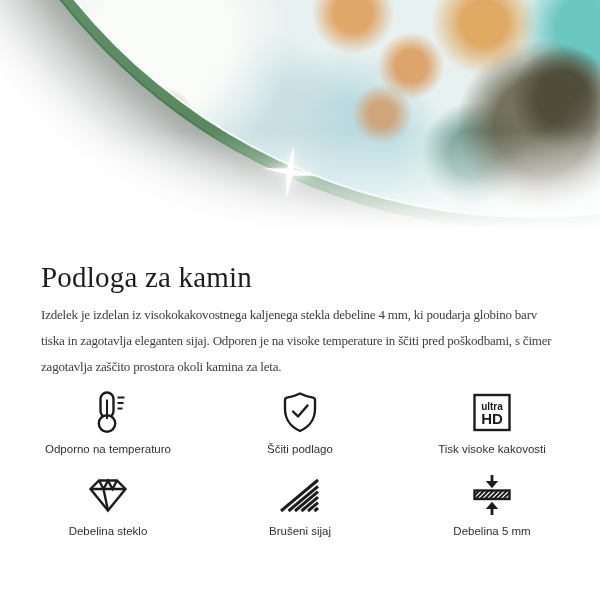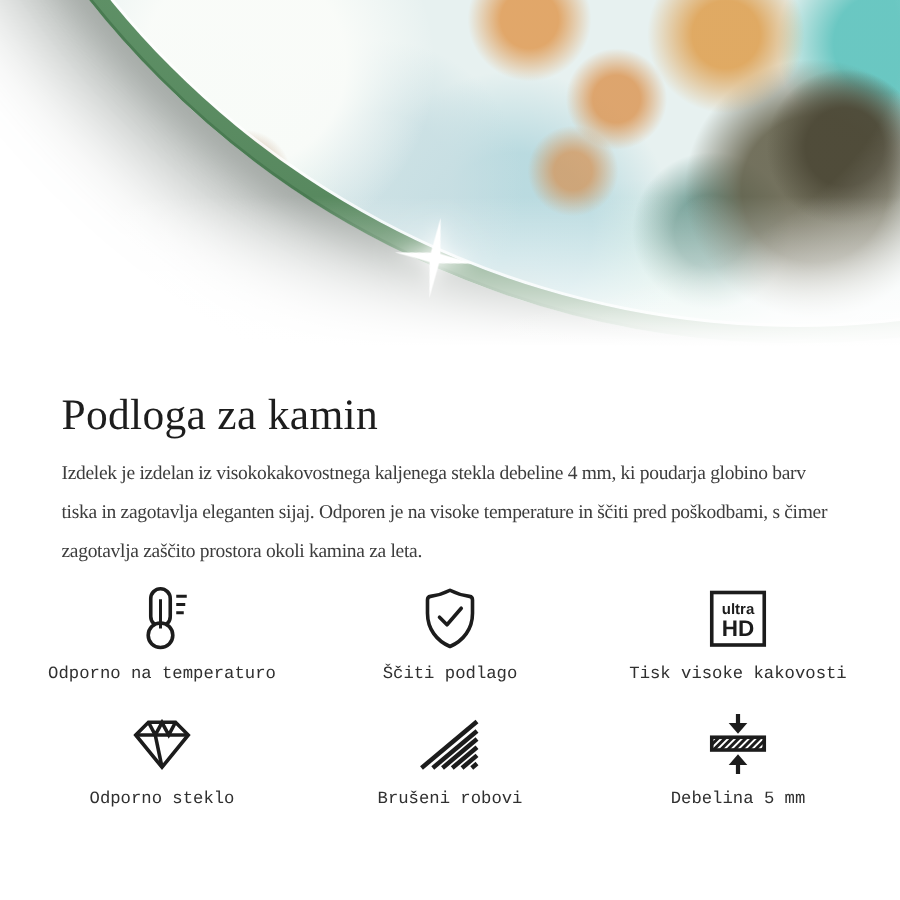--- a/index.html
+++ b/index.html
@@ -58,21 +58,21 @@
     color:#3d3d3d;max-width:540px;font-family:Liberation Serif, serif;
   }
   
   .features{
     display:grid;grid-template-columns:1fr 1fr 1fr;row-gap:17px;
     margin:10px 0 0 -29px;width:576px;
   }
   .feature{display:flex;flex-direction:column;align-items:center;}
   .ficon{height:46px;display:flex;align-items:center;justify-content:center;}
   .ficon svg{display:block;}
-  .flabel{margin-top:7px;font-size:11.5px;color:#303030;white-space:nowrap;font-family:Liberation Mono, monospace;}
+  .flabel{margin-top:7px;font-size:11.5px;color:#303030;white-space:nowrap;}
   .stroke{fill:none;stroke:#1c1c1c;stroke-width:2.4;}
   .fillb{fill:#1c1c1c;stroke:none;}
 </style>
 </head>
 <body>
 
 <div class="photo">
   <div class="disc">
     <div class="disc-art"></div>
   </div>
@@ -127,37 +127,37 @@
 
     <div class="feature">
       <div class="ficon">
         <svg width="44" height="46" viewBox="0 0 44 46">
           <path class="stroke" stroke-width="2.2" stroke-linejoin="miter" d="M4.5 17 L13 8.5 H31 L39.5 17 L22 38.5 Z"></path>
           <path class="stroke" stroke-width="1.8" d="M4.5 17 H39.5"></path>
           <path class="stroke" stroke-width="1.8" d="M13 8.5 L17.5 17 L22 8.7 L26.5 17 L31 8.5"></path>
           <path class="stroke" stroke-width="1.8" d="M17.5 17 L22 38.5"></path>
         </svg>
       </div>
-      <div class="flabel">Odporno steklo</div>
+      <div class="flabel">Debelina steklo</div>
     </div>
 
     <div class="feature">
       <div class="ficon">
         <svg width="44" height="46" viewBox="0 0 44 46">
           <g stroke="#1c1c1c" stroke-width="3" fill="none">
             <path d="M3 39 L40 8"></path>
             <path d="M10.5 39 L40 14.3"></path>
             <path d="M17 39 L40 19.7"></path>
             <path d="M23.5 39 L40 25.2"></path>
             <path d="M30 39 L40 30.6"></path>
             <path d="M36.5 39 L40 36"></path>
           </g>
         </svg>
       </div>
-      <div class="flabel">Brušeni robovi</div>
+      <div class="flabel">Brušeni sijaj</div>
     </div>
 
     <div class="feature">
       <div class="ficon">
         <svg width="44" height="46" viewBox="0 0 44 46">
           <defs>
             <clipPath id="barclip">
                 <rect x="4.5" y="18.5" width="35" height="8.5"></rect>
               </clipPath>
           </defs>

